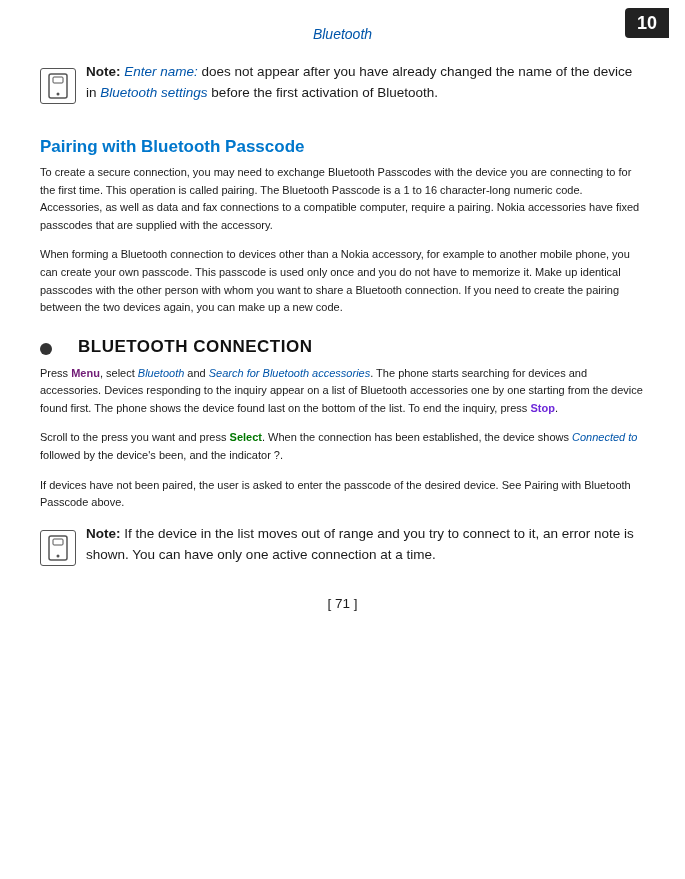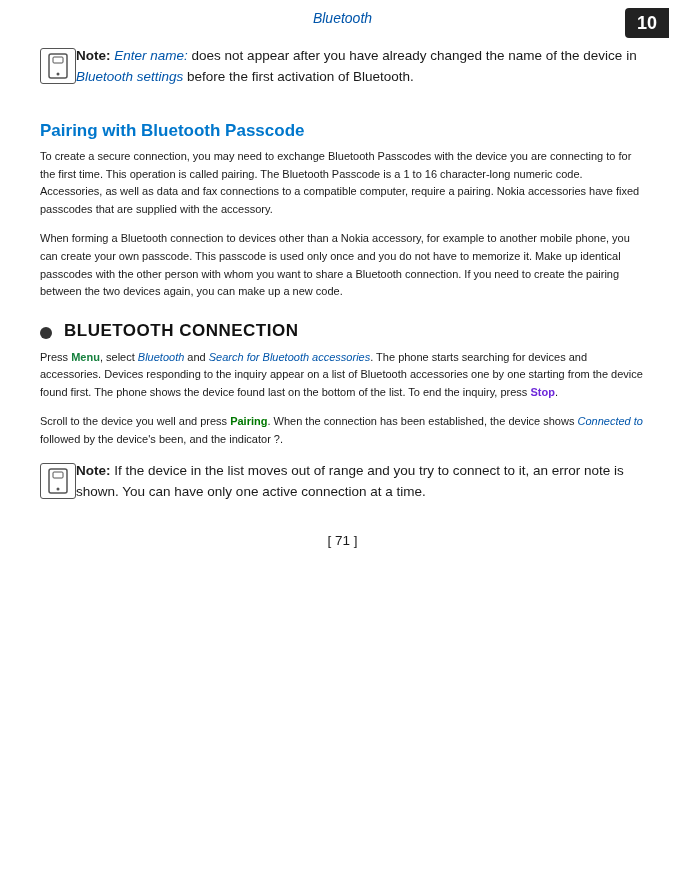--- a/index.html
+++ b/index.html
@@ -14,21 +14,21 @@
       background: #ffffff;
       font-family: Arial, Helvetica, sans-serif;
       font-size: 14px;
       color: #1a1a1a;
       position: relative;
     }
 
     .page-container {
       width: 685px;
       min-height: 879px;
-      padding: 0 40px 40px 40px;
+      padding: 16px 40px 40px 40px;
       position: relative;
     }
 
     .header {
       text-align: center;
       padding: 10px 0 8px 0;
       font-style: italic;
       color: #0055aa;
       font-size: 14px;
       border-bottom: none;
@@ -45,22 +45,23 @@
       width: 44px;
       height: 30px;
       display: flex;
       align-items: center;
       justify-content: center;
       border-radius: 4px 0 0 4px;
     }
 
     .note-box {
       display: flex;
-      align-items: flex-start;
+      align-items: flex-end;
       margin: 12px 0 14px 0;
+      gap: 10px;
     }
 
     .note-icon {
       width: 36px;
       height: 36px;
       flex-shrink: 0;
       border: 1.5px solid #555;
       border-radius: 3px;
       display: flex;
       align-items: center;
@@ -101,21 +102,21 @@
       font-size: 11px;
       line-height: 1.6;
       margin-bottom: 12px;
       color: #1a1a1a;
     }
 
     .bullet-section {
       display: flex;
       align-items: flex-start;
       margin: 20px 0 8px 0;
-      gap: 12px;
+      gap: 26px;
     }
 
     .bullet-dot {
       width: 12px;
       height: 12px;
       background: #333;
       border-radius: 50%;
       flex-shrink: 0;
       margin-top: 6px;
     }
@@ -130,21 +131,21 @@
 
     .footer {
       text-align: center;
       padding-top: 16px;
       font-size: 13.5px;
       color: #1a1a1a;
       border-top: none;
     }
 
     .menu-link {
-      color: #15803d;
+      color: #701a75;
       font-weight: bold;
     }
 
     .bluetooth-link {
       color: #0055aa;
       font-style: italic;
     }
 
     .stop-link {
       color: #6d28d9;
@@ -198,23 +199,24 @@
   <div class="bullet-section">
     <div class="bullet-dot"></div>
     <div class="bullet-heading">BLUETOOTH CONNECTION</div>
   </div>
 
   <p class="body-text">
     <span>Press </span><span class="menu-link">Menu</span><span>, select </span><span class="bluetooth-link">Bluetooth</span><span> and </span><span class="bluetooth-link">Search for Bluetooth accessories</span><span>. The phone starts searching for devices and accessories. Devices responding to the inquiry appear on a list of Bluetooth accessories one by one starting from the device found first. The phone shows the device found last on the bottom of the list. To end the inquiry, press </span><span class="stop-link">Stop</span><span>.</span>
   </p>
 
   <p class="body-text">
-    <span>Scroll to the device you well and press </span><span class="select-link">Pairing</span><span>. When the connection has been established, the device shows </span><span class="connected-link">Connected to</span><span> followed by the device's been, and the indicator ?.</span>
+    <span>Scroll to the press you want and press </span><span class="select-link">Select</span><span>. When the connection has been established, the device shows </span><span class="connected-link">Connected to</span><span> followed by the device's been, and the indicator ?.</span>
   </p>
 
+  <p class="body-text">If devices have not been paired, the user is asked to enter the passcode of the desired device. See Pairing with Bluetooth Passcode above.</p>
 
   <div class="note-box">
     <div class="note-icon">
       <svg class="phone-icon-svg" viewBox="0 0 28 28" fill="none" xmlns="http://www.w3.org/2000/svg">
         <rect x="5" y="2" width="18" height="24" rx="2" ry="2" stroke="#555" stroke-width="1.5" fill="none"></rect>
         <rect x="9" y="5" width="10" height="6" rx="1" stroke="#555" stroke-width="1" fill="none"></rect>
         <circle cx="14" cy="22" r="1.5" fill="#555"></circle>
       </svg>
     </div>
     <div class="note-text">

